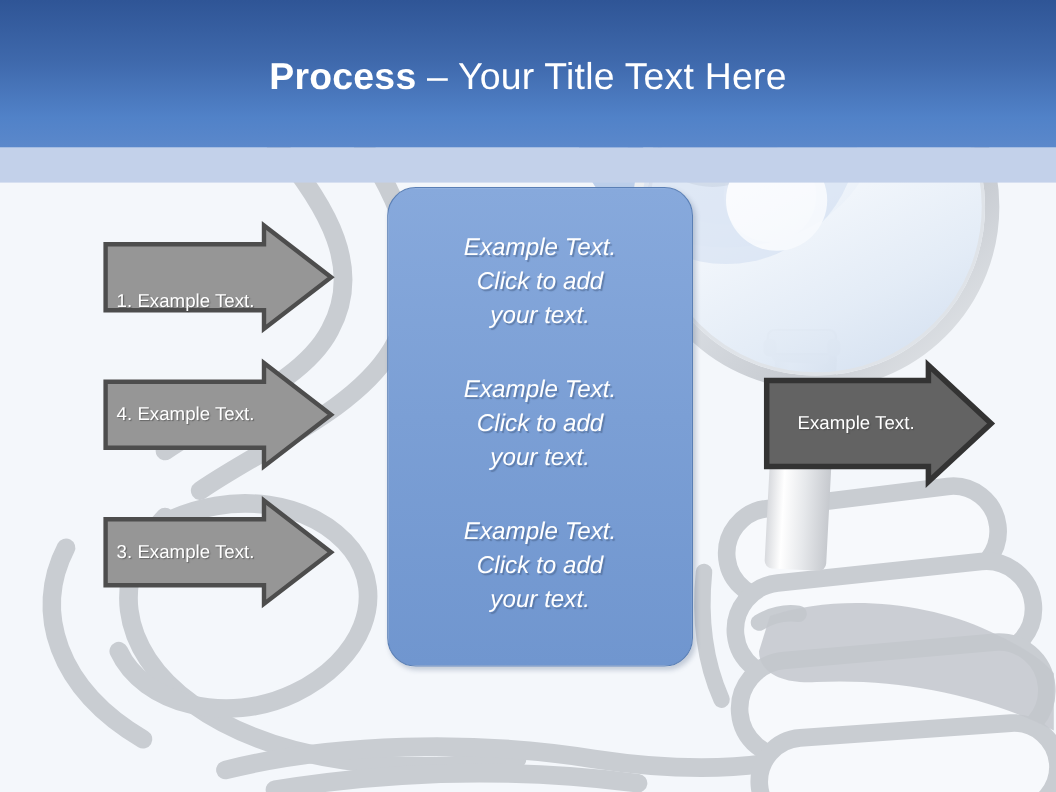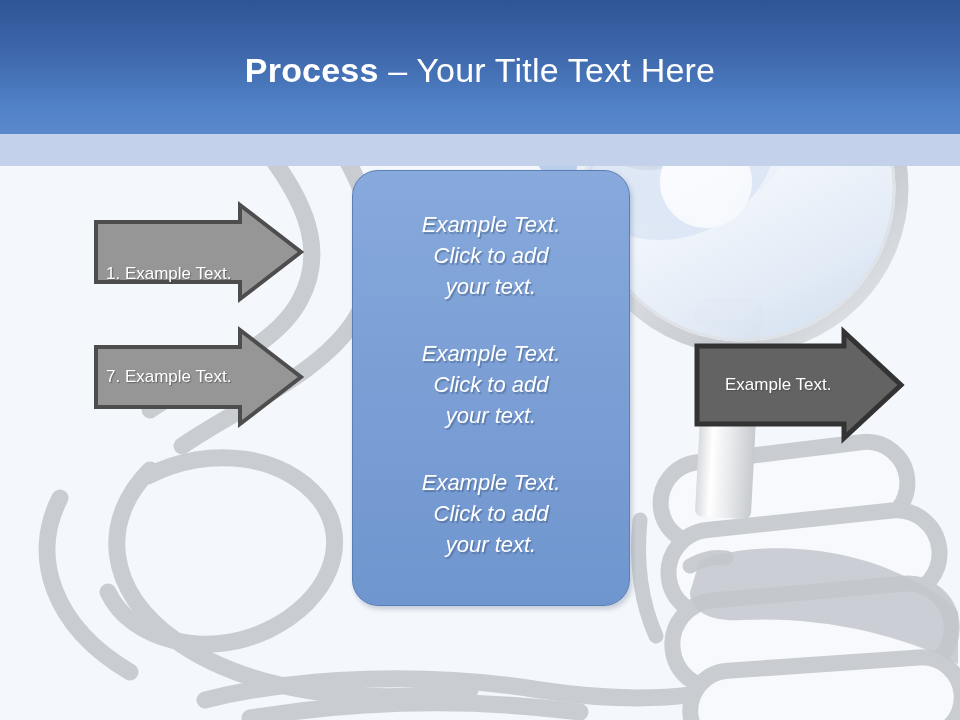--- a/index.html
+++ b/index.html
@@ -225,23 +225,29 @@
     <svg viewBox="0 0 216 104" preserveAspectRatio="none">
       <polygon points="6,22 150,22 150,5 211,52 150,99 150,82 6,82" fill="#969696" stroke="#4d4d4d" stroke-width="4" stroke-linejoin="miter"></polygon>
     </svg>
     <span class="arrow-label" style="color: rgb(255, 255, 255); margin-top: 44px;">1. Example Text.</span>
   </div>
 
   <div class="arrow arrow-left" id="arrow-2">
     <svg viewBox="0 0 216 104" preserveAspectRatio="none">
       <polygon points="6,22 150,22 150,5 211,52 150,99 150,82 6,82" fill="#969696" stroke="#4d4d4d" stroke-width="4" stroke-linejoin="miter"></polygon>
     </svg>
-    <span class="arrow-label" style="color: rgb(255, 255, 255);">7. Example Text.</span>
-  </div>
-
+    <span class="arrow-label" style="color: rgb(255, 255, 255);">4. Example Text.</span>
+  </div>
+
+  <div class="arrow arrow-left" id="arrow-3">
+    <svg viewBox="0 0 216 104" preserveAspectRatio="none">
+      <polygon points="6,22 150,22 150,5 211,52 150,99 150,82 6,82" fill="#969696" stroke="#4d4d4d" stroke-width="4" stroke-linejoin="miter"></polygon>
+    </svg>
+    <span class="arrow-label" style="color: rgb(255, 255, 255);">3. Example Text.</span>
+  </div>
 
   <div id="center-panel">
     <div class="panel-block">
       <span class="panel-line">Example Text.</span>
       <span class="panel-line">Click  to add</span>
       <span class="panel-line">your text.</span>
     </div>
     <div class="panel-block">
       <span class="panel-line">Example Text.</span>
       <span class="panel-line">Click  to add</span>

